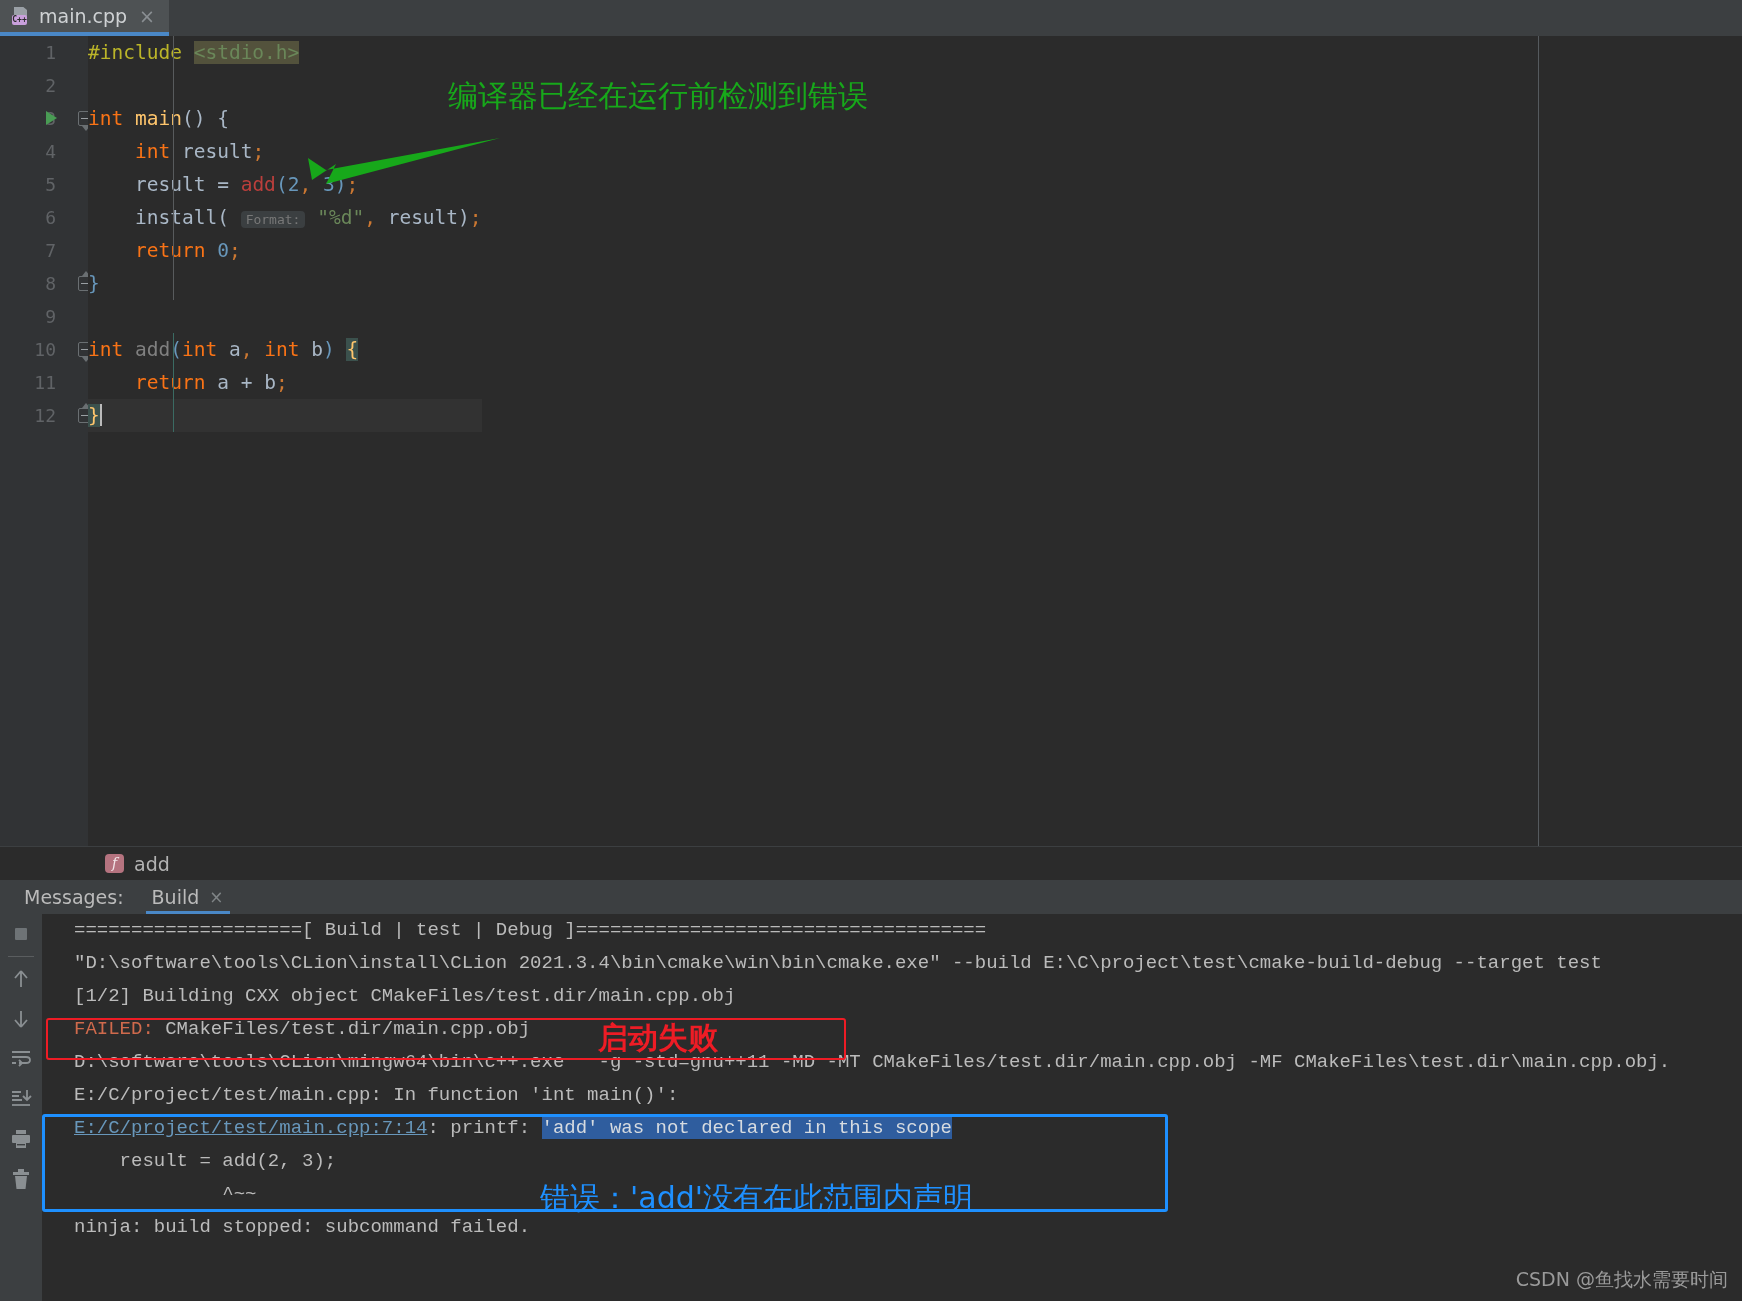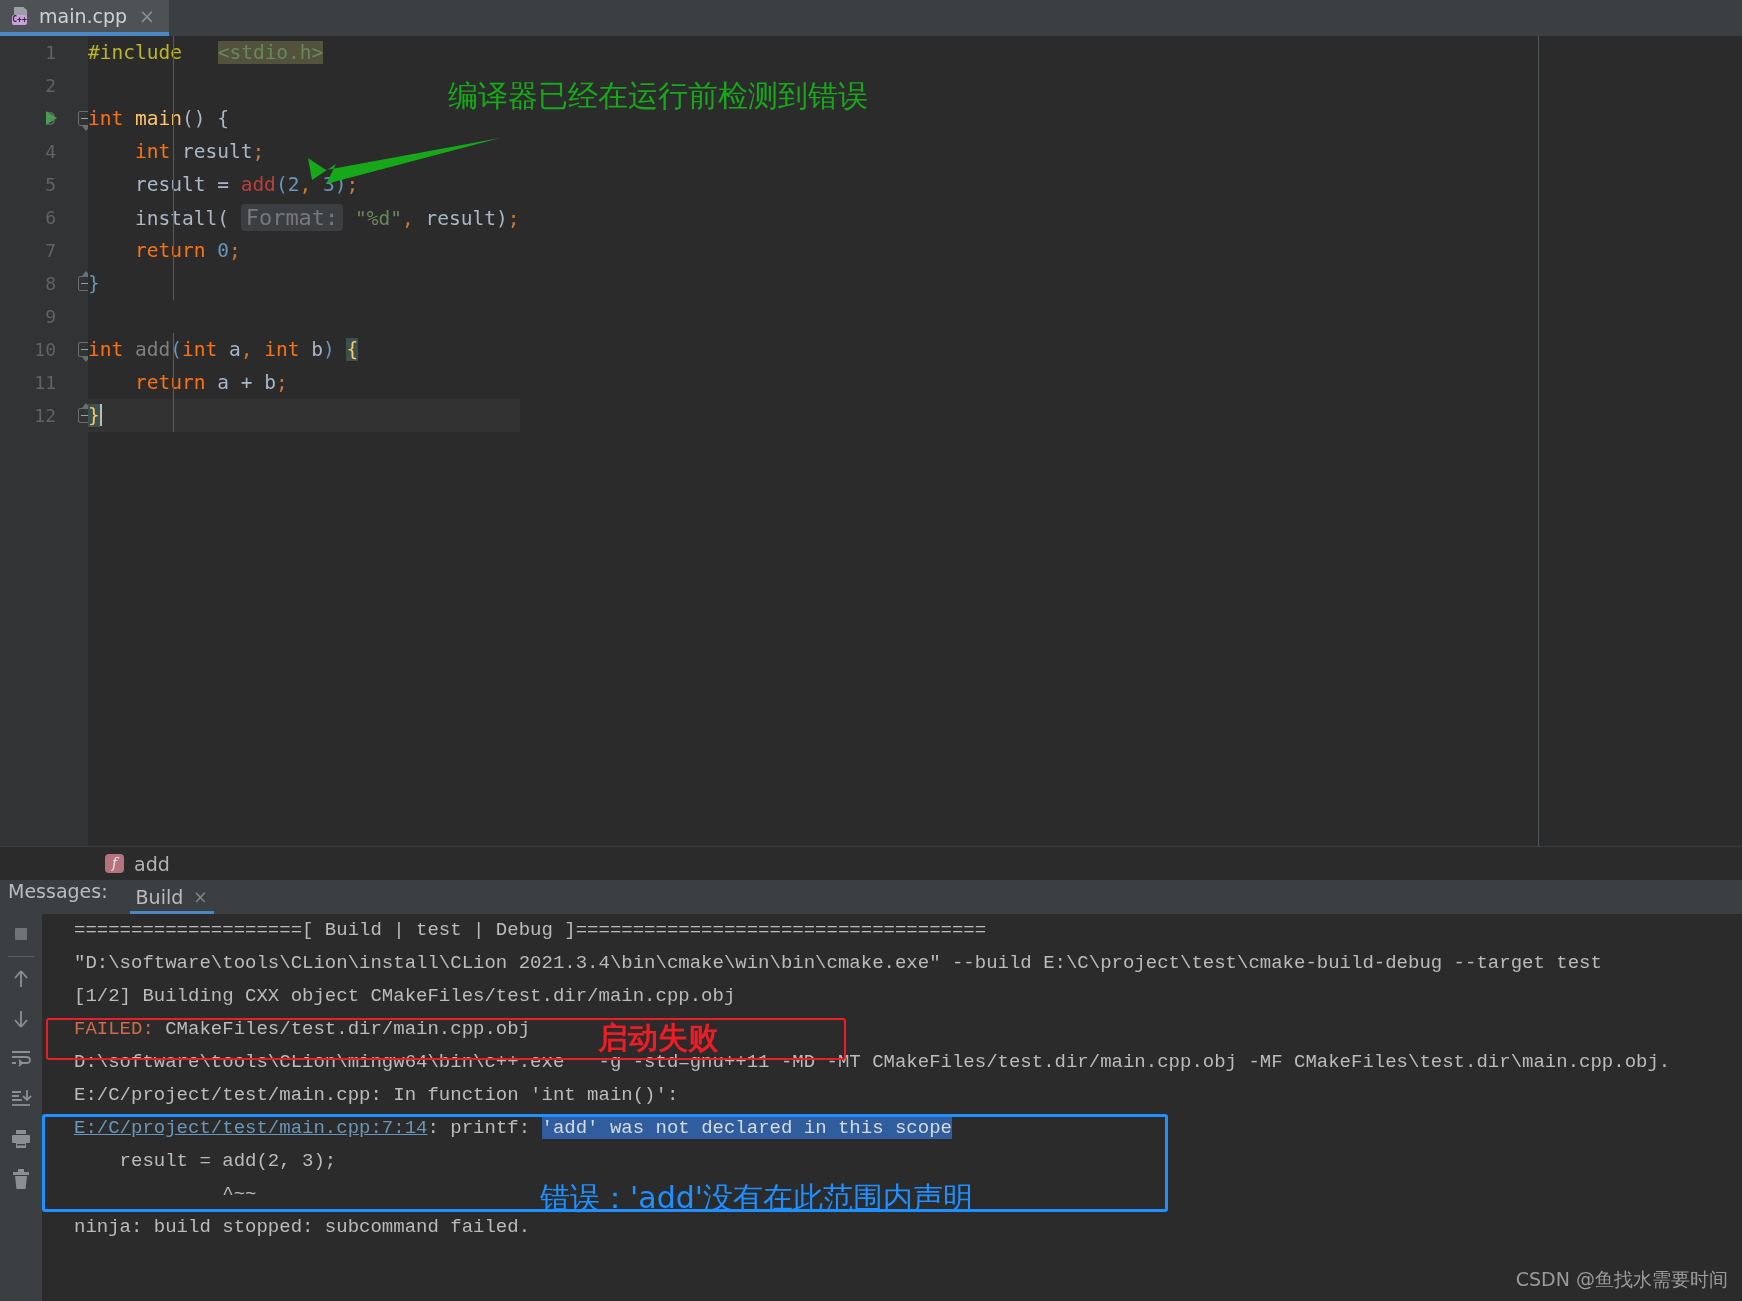--- a/index.html
+++ b/index.html
@@ -148,35 +148,35 @@
   .vline {
     position: absolute;
     left: 85px; width: 1px;
     background: #585b5d;
   }
   .vline.teal { background: #3b6b63; }
 
   
   .t-pre   { color: #bbb529; }          
   .t-str   { color: #6a8759; }          
-  .t-strhl { color: #6a8759; background: #53523c; margin-left: 24px; }
+  .t-strhl { color: #6a8759; background: #53523c; }
   .t-kw    { color: #f97316; }          
   .t-fn    { color: #ffc66d; }          
   .t-err   { color: #bc3f3c; }          
   .t-num   { color: #6897bb; }          
   .t-id    { color: #a9b7c6; }          
   .t-dim   { color: #808080; }          
   .t-op    { color: #a9b7c6; }
   .t-semi  { color: #cc7832; }
   .hint {
     color: #787878;
     background: #3b3f41;
     border-radius: 4px;
     padding: 1px 5px;
-    font-size: 22px;
+    font-size: 13px;
   }
   .brace-hl { background: #3b514d; color: #ffc66d; }
   .caret {
     display: inline-block;
     width: 2px; height: 22px;
     background: #bbbbbb;
     vertical-align: -4px;
   }
 
   
@@ -219,22 +219,22 @@
   .bc-label {
     color: #b3b3b3;
     font-size: 19px;
   }
 
   
   .msg-header {
     position: absolute; left: 0; top: 880px;
     width: 1742px; height: 34px;
     background: #3c3f41;
-    display: flex; 
-    padding-left: 8px;
+    display: flex; align-items: center;
+    padding-left: 24px;
   }
   .msg-title {
     color: #bbbbbb;
     font-size: 19px;
     margin-right: 22px;
   }
   .msg-tab {
     position: relative;
     display: flex; align-items: center;
     height: 34px;

